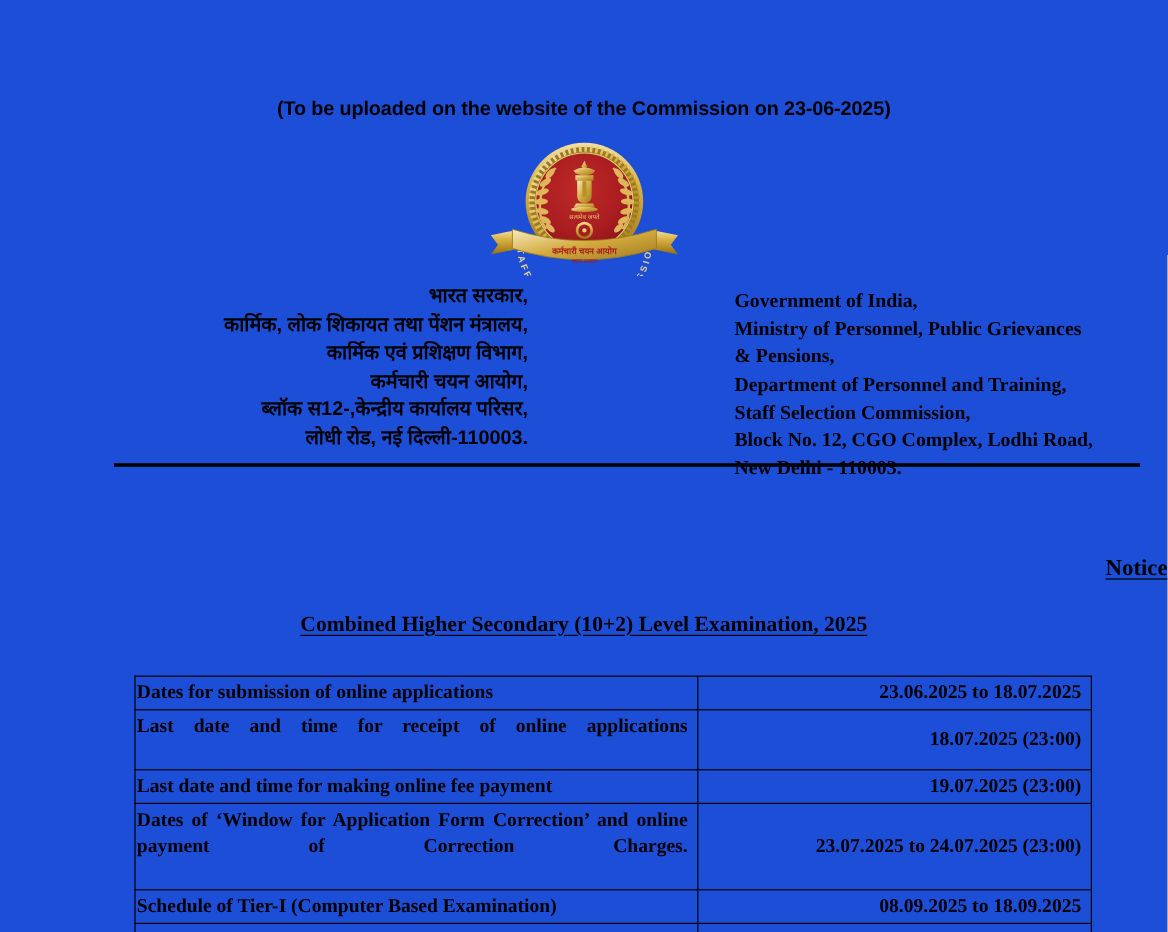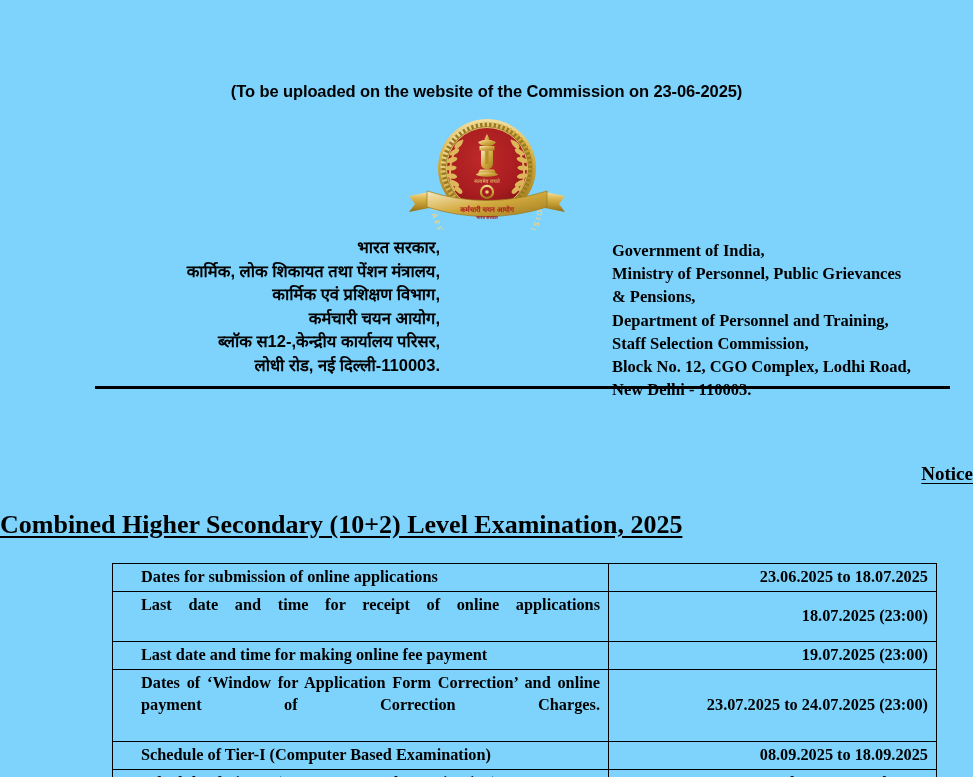--- a/index.html
+++ b/index.html
@@ -11,21 +11,21 @@
     width: 973px;
     height: 777px;
     overflow: hidden;
     font-family: "Liberation Serif", "DejaVu Serif", serif;
     color: #000000;
   }
   .page {
     position: relative;
     width: 973px;
     height: 777px;
-    background: #7dd3fc;
+    background: #1d4ed8;
   }
 
   
   .upload-line {
     position: absolute;
     top: 82px;
     left: 0;
     width: 973px;
     text-align: center;
     font-family: "Liberation Sans", "DejaVu Sans", sans-serif;
@@ -105,41 +105,41 @@
     font-weight: bold;
     font-size: 19px;
   }
   .notice-line span.u { text-decoration: underline; text-underline-offset: 3px; }
 
   .exam-line {
     position: absolute;
     top: 510px;
     left: 0;
     width: 973px;
-    text-align: left;
-    font-weight: bold;
-    font-size: 26px;
+    text-align: center;
+    font-weight: bold;
+    font-size: 18px;
   }
   .exam-line span.u { text-decoration: underline; text-underline-offset: 3px; }
 
   
   .sched-table {
     position: absolute;
     top: 563px;
     left: 112px;
     width: 766px;
     border-collapse: collapse;
     table-layout: fixed;
   }
   .sched-table td {
     border: 1.6px solid #000000;
     font-weight: bold;
     font-size: 16.3px;
     line-height: 22px;
-    padding: 2px 8px 3px 28px;
+    padding: 2px 8px 3px 1px;
     vertical-align: middle;
   }
   .sched-table td.c-label {
     width: 459px;
     text-align: justify;
     text-justify: inter-word;
     hyphens: none;
   }
   .sched-table td.c-label > span { display: block; }
   .sched-table td.c-value {

